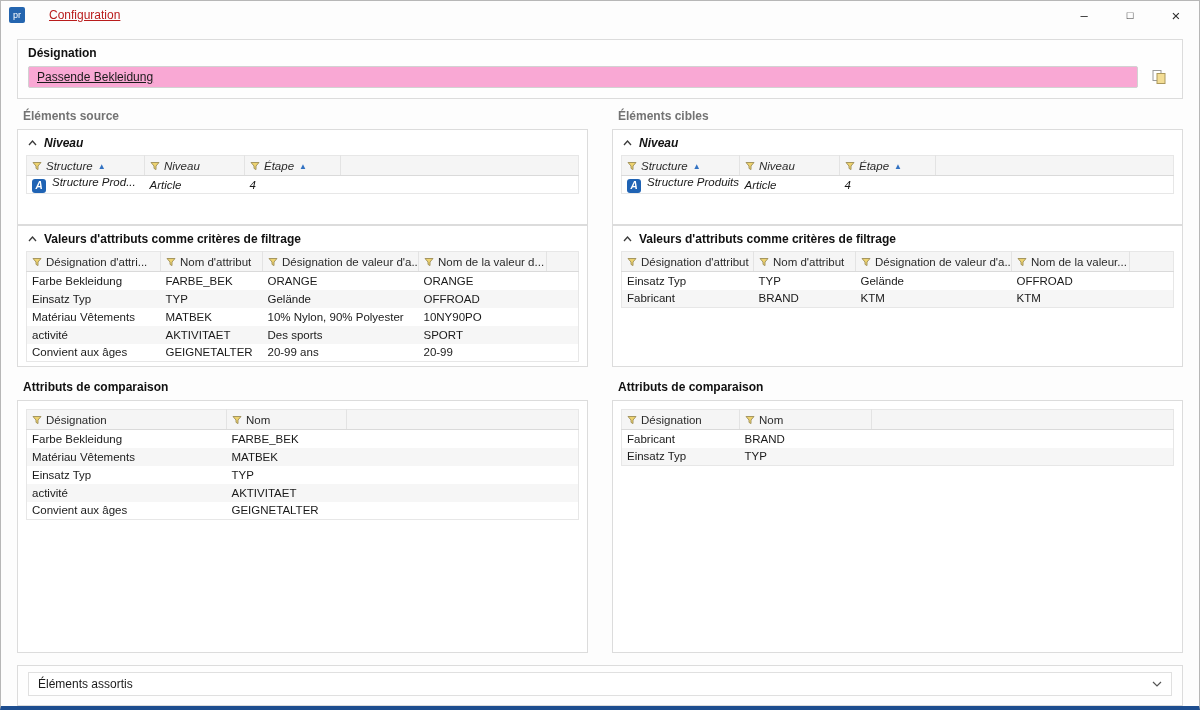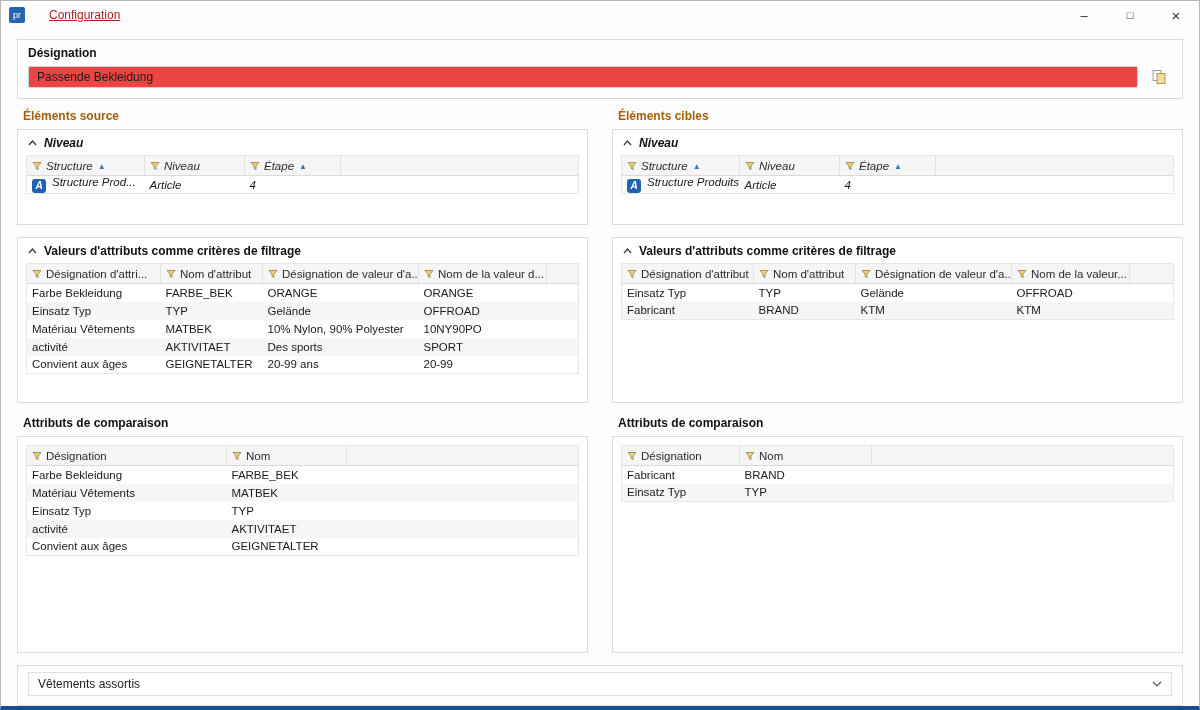--- a/index.html
+++ b/index.html
@@ -10,30 +10,30 @@
   .titlebar{height:28px;flex:0 0 28px;display:flex;align-items:center;padding-left:8px;background:#fdfdfd;}
   .app-icon{width:16px;height:16px;background:#2465af;color:#fff;font-size:9px;font-weight:normal;display:flex;align-items:center;justify-content:center;border-radius:2px;letter-spacing:0;}
   .wtitle{margin-left:24px;color:#b91c1c;text-decoration:underline;}
   .controls{margin-left:auto;display:flex;height:100%;}
   .ctrl{width:46px;display:flex;align-items:center;justify-content:center;color:#2c2c2c;font-size:13px;cursor:default;}
   
   .content{flex:1;min-height:0;display:flex;flex-direction:column;padding:10px 16px 0;background:#fdfdfd;}
   .groupbox{border:1px solid #dcdcdc;background:#fefefe;padding:6px 10px 9px;}
   .group-label{font-weight:bold;margin-bottom:5px;color:#111;}
   .designation-row{display:flex;align-items:center;gap:8px;}
-  .text-input{flex:1;border:1px solid #d2d2d2;border-radius:2px;height:22px;padding:0 8px;font-family:"Liberation Sans",sans-serif;font-size:12px;color:#1b1b1b;background:#ef4444;outline:none;}
+  .text-input{flex:1;border:1px solid #d2d2d2;border-radius:2px;height:22px;padding:0 8px;font-family:"Liberation Sans",sans-serif;font-size:12px;color:#1b1b1b;background:#f9a8d4;outline:none;text-decoration:underline;}
   .icon-btn{width:26px;height:24px;display:flex;align-items:center;justify-content:center;border:0;background:transparent;cursor:default;}
   
   .columns{display:flex;gap:24px;margin-top:10px;flex:1;min-height:0;}
   .col{flex:1;min-width:0;display:flex;flex-direction:column;}
-  .col-title{font-weight:bold;margin:0 0 6px 6px;color:#a16207;}
+  .col-title{font-weight:bold;margin:0 0 6px 6px;color:#737373;}
   .panel{border:1px solid #dcdcdc;background:#fff;padding:1px 8px 8px;overflow:hidden;}
   .panel-header{display:flex;align-items:center;gap:7px;padding:5px 0 5px 2px;font-weight:bold;color:#111;cursor:default;}
   .panel.niveau{height:96px;flex:0 0 auto;font-style:italic;}
-  .panel.filters{height:166px;margin-top:12px;flex:0 0 auto;}
+  .panel.filters{height:142px;flex:0 0 auto;}
   .comp-label{font-weight:bold;margin:13px 0 6px 6px;color:#111;}
   .panel.comparison{flex:1;min-height:0;padding-top:8px;}
   
   .tbl{width:100%;border-collapse:collapse;table-layout:fixed;border:1px solid #e7e7e7;font-size:11.5px;}
   .tbl th{background:#f5f5f5;font-weight:normal;text-align:left;height:20px;padding:0 5px;border-right:1px solid #e3e3e3;border-bottom:1px solid #dadada;overflow:hidden;white-space:nowrap;color:#2b2b2b;cursor:default;}
   .tbl th.filler{border-right:0;}
   .tbl td{height:18px;padding:0 5px;overflow:hidden;white-space:nowrap;color:#1a1a1a;}
   .tbl tbody tr:nth-child(even) td{background:#f6f6f6;}
   .tbl th svg.funnel{vertical-align:-1px;}
   .clabel{margin-left:4px;}
@@ -371,21 +371,21 @@
                 </tr>
               </tbody>
           </table>
         </div>
       </div>
 
     </div>
 
     <div class="groupbox relation">
       <div class="select">
-        <span>Vêtements assortis</span>
+        <span>Éléments assortis</span>
         <svg class="chev-down" width="10" height="6" viewBox="0 0 10 6">
             <polyline points="1,1 5,5 9,1" fill="none" stroke="#555" stroke-width="1.2"></polyline>
           </svg>
       </div>
     </div>
 
   </div>
 </div>
 
 </body></html>

